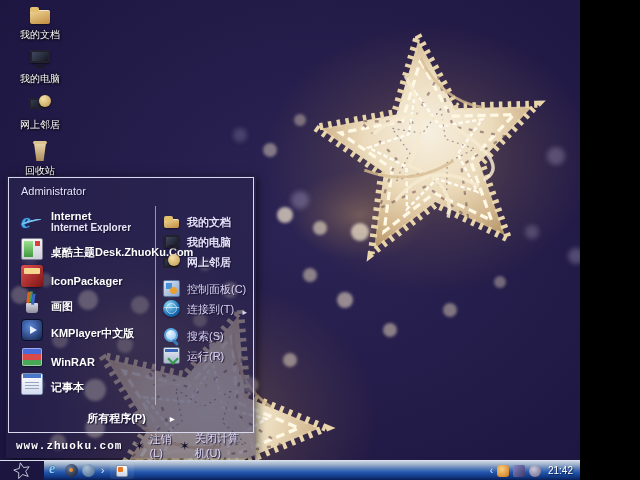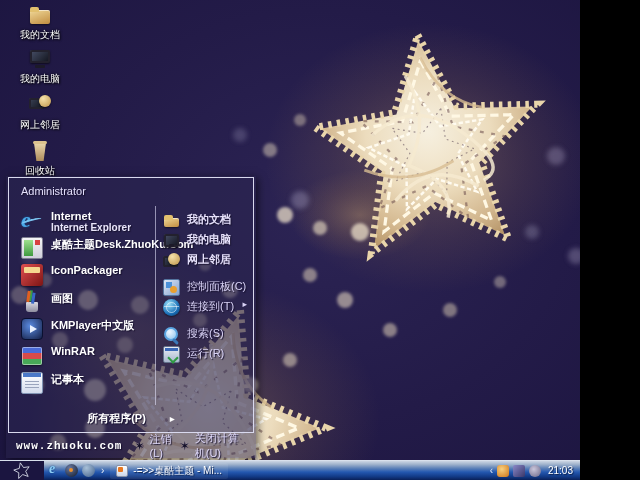--- a/index.html
+++ b/index.html
@@ -69,21 +69,21 @@
   .ic-run::after{content:"";position:absolute;left:5px;top:7px;width:6px;height:6px;border-left:2px solid #2f9a44;border-bottom:2px solid #2f9a44;transform:rotate(-45deg);}
 
   
   .startmenu{position:absolute;left:6px;top:176px;width:250px;height:282px;background:rgba(40,33,74,.50);box-shadow:2px 2px 8px rgba(0,0,0,.55);}
   .menu-box{position:absolute;left:2px;top:1px;right:2px;height:256px;border:1px solid #d9d9ee;background:rgba(52,44,96,.22);}
   .menu-header{height:26px;display:flex;align-items:center;padding-left:12px;}
   .menu-user{font-size:11px;font-weight:normal;color:#e4e0fb;text-shadow:1px 1px 1px #17112e;}
   .menu-cols{position:absolute;top:28px;bottom:27px;left:0;right:0;display:flex;}
   .col-left{width:146px;padding:2px 2px 0 10px;display:flex;flex-direction:column;}
   .col-right{flex:1;border-left:1px solid rgba(224,224,248,.6);padding:5px 2px 0 7px;display:flex;flex-direction:column;}
-  .mi{display:flex;align-items:flex-start;gap:8px;padding:2px 2px;cursor:pointer;}
+  .mi{display:flex;align-items:flex-end;gap:8px;padding:2px 2px;cursor:pointer;}
   .mi .txt{font-size:11px;font-weight:bold;color:#ffffff;text-shadow:1px 1px 1px #17112e;white-space:nowrap;}
   .mi .sub{font-size:10px;font-weight:bold;color:#e9e6fa;text-shadow:1px 1px 1px #17112e;}
   .col-left .mi{min-height:27px;}
   .col-right .mi{min-height:20px;gap:7px;padding:1px 0;}
   .col-right .mi .txt{color:#d9d3f6;font-weight:normal;}
   .col-right .mi.bold .txt{font-weight:bold;color:#e6e1fb;}
   .spacer6{height:7px;flex:none;}
   .sub-arrow{margin-left:auto;margin-right:4px;font-size:9px;color:#d9d3f6;}
   .all-programs{position:absolute;bottom:3px;left:0;right:0;height:22px;display:flex;align-items:center;justify-content:center;gap:24px;cursor:pointer;}
   .all-programs .txt{font-size:11px;font-weight:bold;color:#fff;text-shadow:1px 1px 1px #17112e;}
@@ -335,26 +335,25 @@
       </svg>
     </div>
     <div class="quick-launch" id="quick-launch">
         <span class="ql ql-ie"></span>
         <span class="ql ql-km"></span>
         <span class="ql ql-e2"></span>
       </div>
     <span class="ql-chevron">›</span>
     <div class="task-btn">
       <span class="task-ic"></span>
-      <span class="task-title">-=&gt;&gt;桌酷主题 - Mi...</span>
     </div>
     <div class="tray">
       <span class="tray-chevron">‹</span>
       <span id="tray-icons" style="display:flex;gap:4px;align-items:center;">
           <span class="tray-ic tr1"></span>
           <span class="tray-ic tr2"></span>
           <span class="tray-ic tr3"></span>
         </span>
-      <span class="clock">21:03</span>
+      <span class="clock">21:42</span>
     </div>
   </div>
 
 </div>
 
 </body></html>

